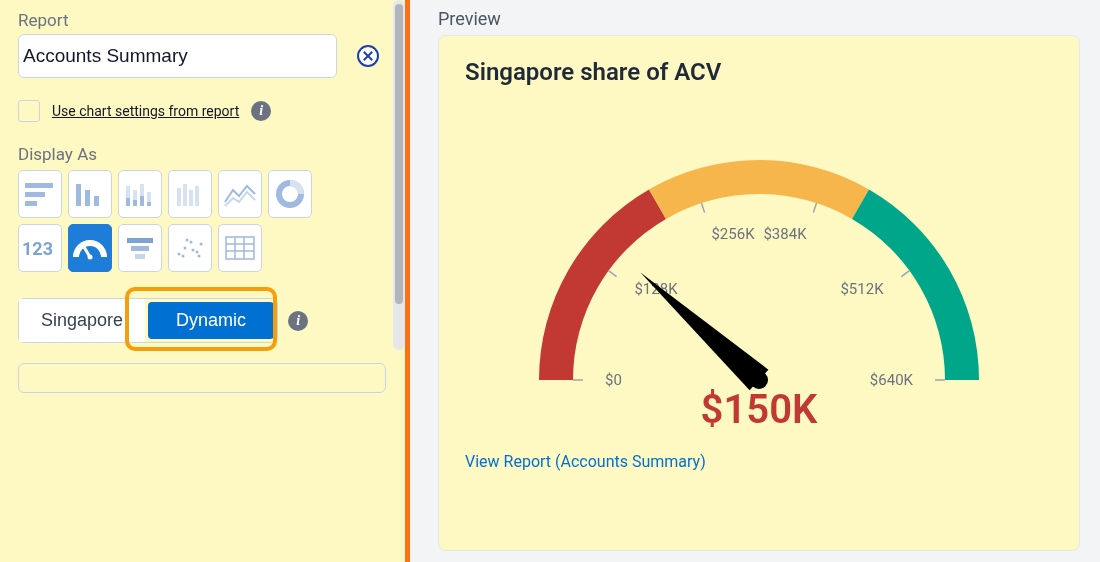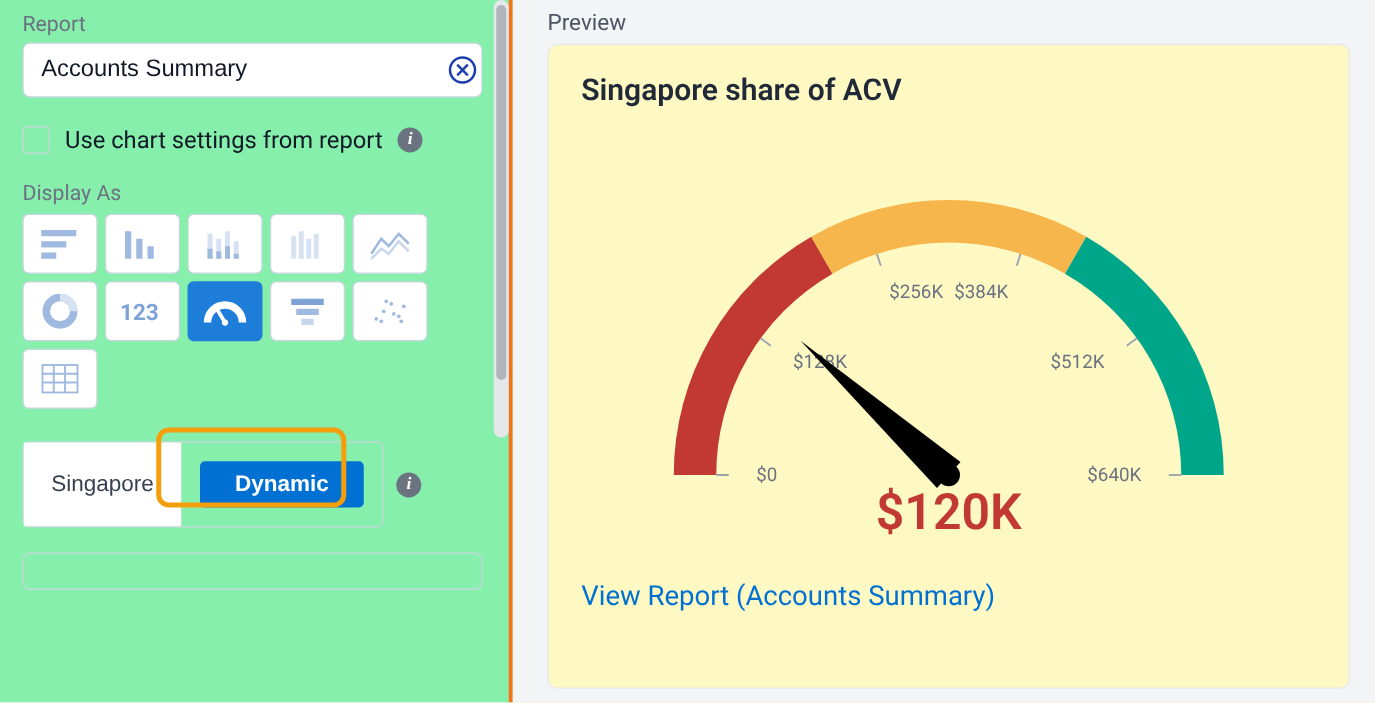--- a/index.html
+++ b/index.html
@@ -4,23 +4,23 @@
 <style>
   * { box-sizing: border-box; margin: 0; padding: 0; }
   body {
     font-family: -apple-system, BlinkMacSystemFont, "Segoe UI", Roboto, Helvetica, Arial, sans-serif;
     width: 1100px; height: 562px; overflow: hidden;
     background: #f3f4f6;
     display: flex;
   }
   .left-panel {
     width: 410px;
-    background: #86efac;
+    background: #fef9c3;
     padding: 10px 18px 18px 18px;
-    border-right: 3px solid #f97316;
+    border-right: 5px solid #f97316;
     position: relative;
   }
   .scrollbar-fake {
     position: absolute;
     right: 0; top: 0;
     width: 12px; height: 350px;
     background: #e5e7eb;
     border-radius: 6px;
   }
   .scrollbar-thumb {
@@ -33,22 +33,22 @@
   .field-label {
     color: #6b7280;
     font-size: 17px;
     margin-bottom: 4px;
   }
   .report-input-wrap {
     position: relative;
     margin-bottom: 22px;
   }
   .report-input {
-    width: 368px;
-    padding: 10px 40px 10px 14px;
+    width: 319px;
+    padding: 10px 40px 10px 4px;
     border: 1px solid #cbd5e1;
     border-radius: 6px;
     font-size: 19px;
     color: #111827;
   }
   .clear-btn {
     position: absolute;
     right: 8px; top: 50%;
     transform: translateY(-50%);
     width: 22px; height: 22px;
@@ -70,23 +70,24 @@
     display: flex; align-items: center;
     gap: 12px;
     margin-bottom: 22px;
   }
   .checkbox {
     width: 22px; height: 22px;
     border: 1px solid #cbd5e1;
     border-radius: 3px;
   }
   .checkbox-label {
-    font-size: 19px;
+    font-size: 14px;
     color: #111827;
     flex: 0 0 auto;
+    text-decoration: underline;
   }
   .info-icon {
     width: 20px; height: 20px;
     border-radius: 50%;
     background: #6b7280;
     color: #fff;
     display: inline-flex;
     align-items: center; justify-content: center;
     font-size: 14px;
     font-style: italic;
@@ -94,21 +95,21 @@
     font-family: Georgia, serif;
   }
   .chart-grid {
     display: flex; flex-wrap: wrap;
     gap: 6px;
     width: 340px;
     margin-top: 6px;
     margin-bottom: 26px;
   }
   .chart-btn {
-    width: 60px; height: 48px;
+    width: 44px; height: 48px;
     border: 1px solid #cbd5e1;
     border-radius: 5px;
     background: #fff;
     display: flex; align-items: center; justify-content: center;
     cursor: pointer;
   }
   .chart-btn.selected {
     background: #1e7dd9;
     border-color: #1e7dd9;
   }
@@ -136,23 +137,23 @@
   .highlight-box {
     position: absolute;
     border: 4px solid #f59e0b;
     border-radius: 10px;
     pointer-events: none;
   }
   .seg-btn.active {
     background: #0070d2;
     color: #fff;
     border-radius: 4px;
-    margin: 15px;
+    margin: 3px;
     padding: 8px 28px;
-    font-weight: 700;
+    font-weight: 400;
   }
   .bottom-box {
     margin-top: 20px;
     width: 368px;
     height: 30px;
     border: 1px solid #cbd5e1;
     border-radius: 6px;
   }
 
   .right-panel {
@@ -192,24 +193,24 @@
     font-weight: 600;
     color: #c23934;
     margin-top: -24px;
   }
   .tick-label {
     font-size: 15px;
     fill: #6b7280;
   }
   .view-report-link {
     color: #0070d2;
-    font-size: 22px;
+    font-size: 16px;
     text-decoration: none;
     display: inline-block;
-    margin-top: 32px;
+    margin-top: 19px;
   }
 </style>
 </head>
 <body>
 
 <div class="left-panel">
   <div class="scrollbar-fake">
     <div class="scrollbar-thumb"></div>
   </div>
 
@@ -347,17 +348,17 @@
           <line x1="337.4771609537402" y1="113.10348796910145" x2="334.38699100999077" y2="122.61405313205299" stroke="#9ca3af" stroke-width="1.5"></line>
           <text x="327.5886171337419" y="148.53729649054637" class="tick-label" text-anchor="end">$384K</text>
           <line x1="430.4771609537402" y1="180.6719430736" x2="422.38699100999077" y2="186.54979559652475" stroke="#9ca3af" stroke-width="1.5"></line>
           <text x="404.5886171337419" y="204.48107114695915" class="tick-label" text-anchor="end">$512K</text>
           <line x1="466" y1="290" x2="456" y2="290" stroke="#9ca3af" stroke-width="1.5"></line>
           <text x="434" y="295" class="tick-label" text-anchor="end">$640K</text>
           <path d="M 161.44781994320658 182.55056722447705 L 270.59817463214176 300.37331575496944 L 289.40182536785824 279.62668424503056 Z" fill="#000"></path>
           <circle cx="280" cy="290" r="9" fill="#000"></circle>
         </svg>
     </div>
-    <div class="gauge-value">$120K</div>
+    <div class="gauge-value">$150K</div>
 
     <a href="#" class="view-report-link">View Report (Accounts Summary)</a>
   </div>
 </div>
 
 </body></html>

